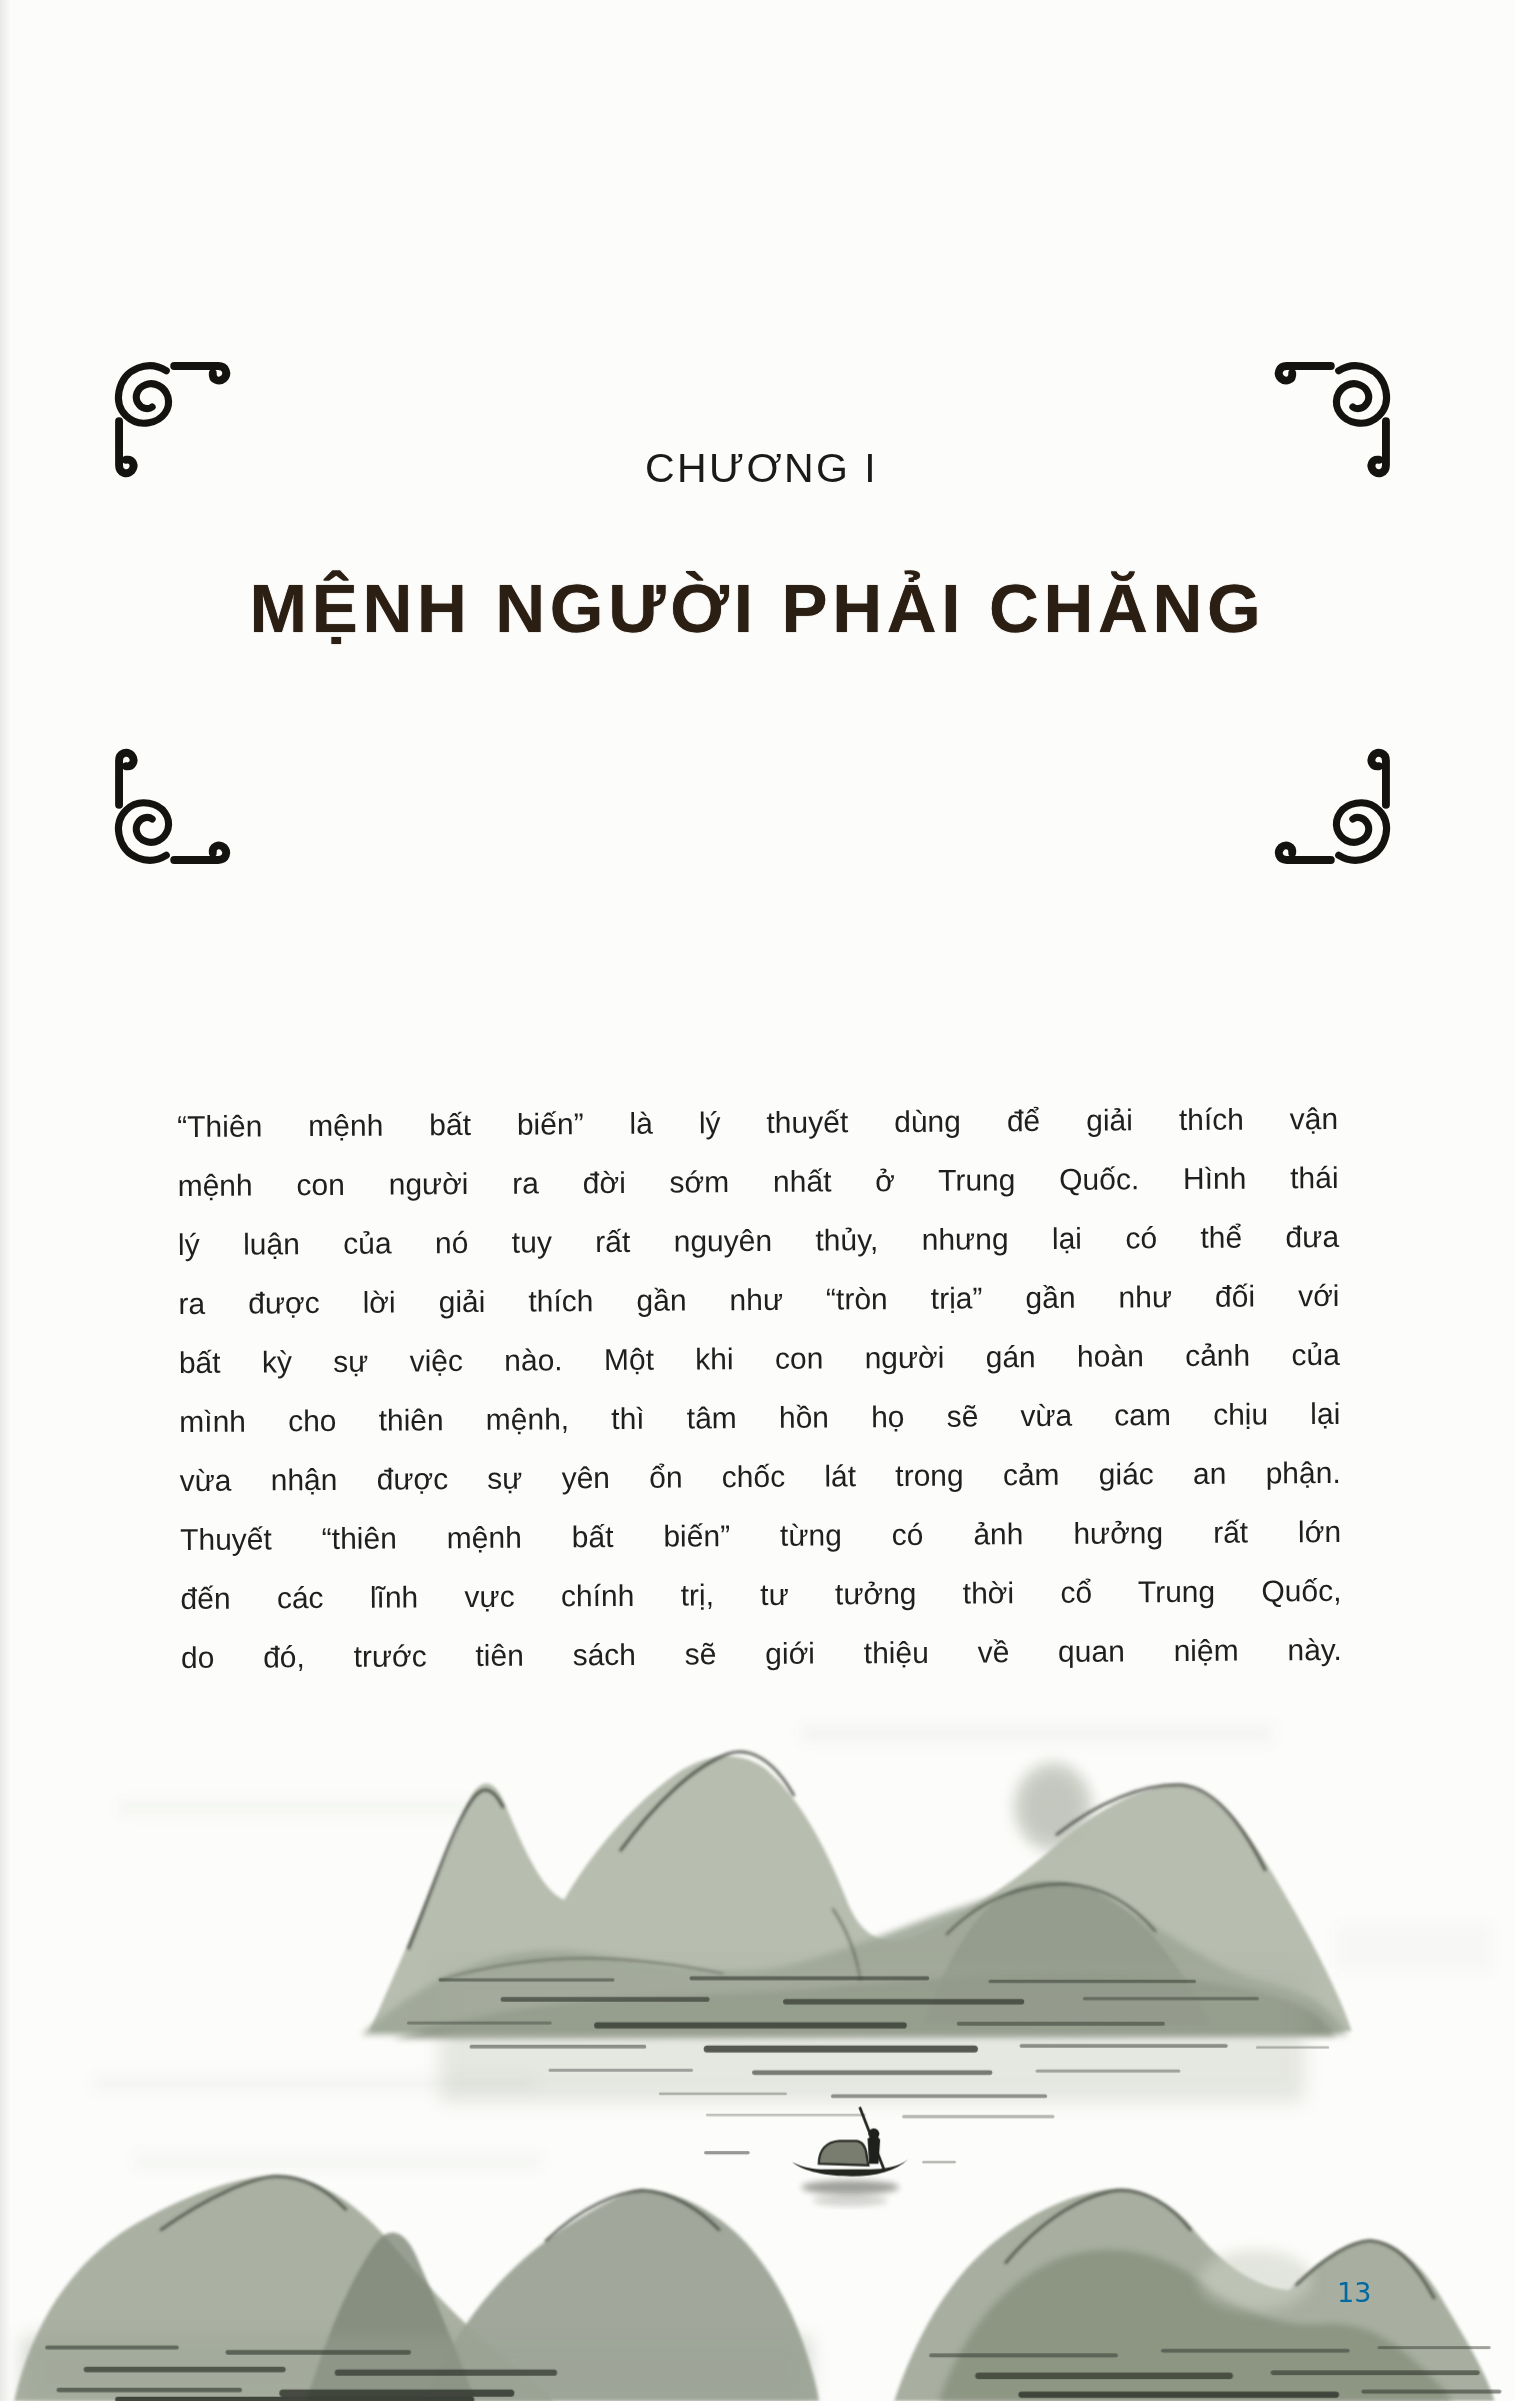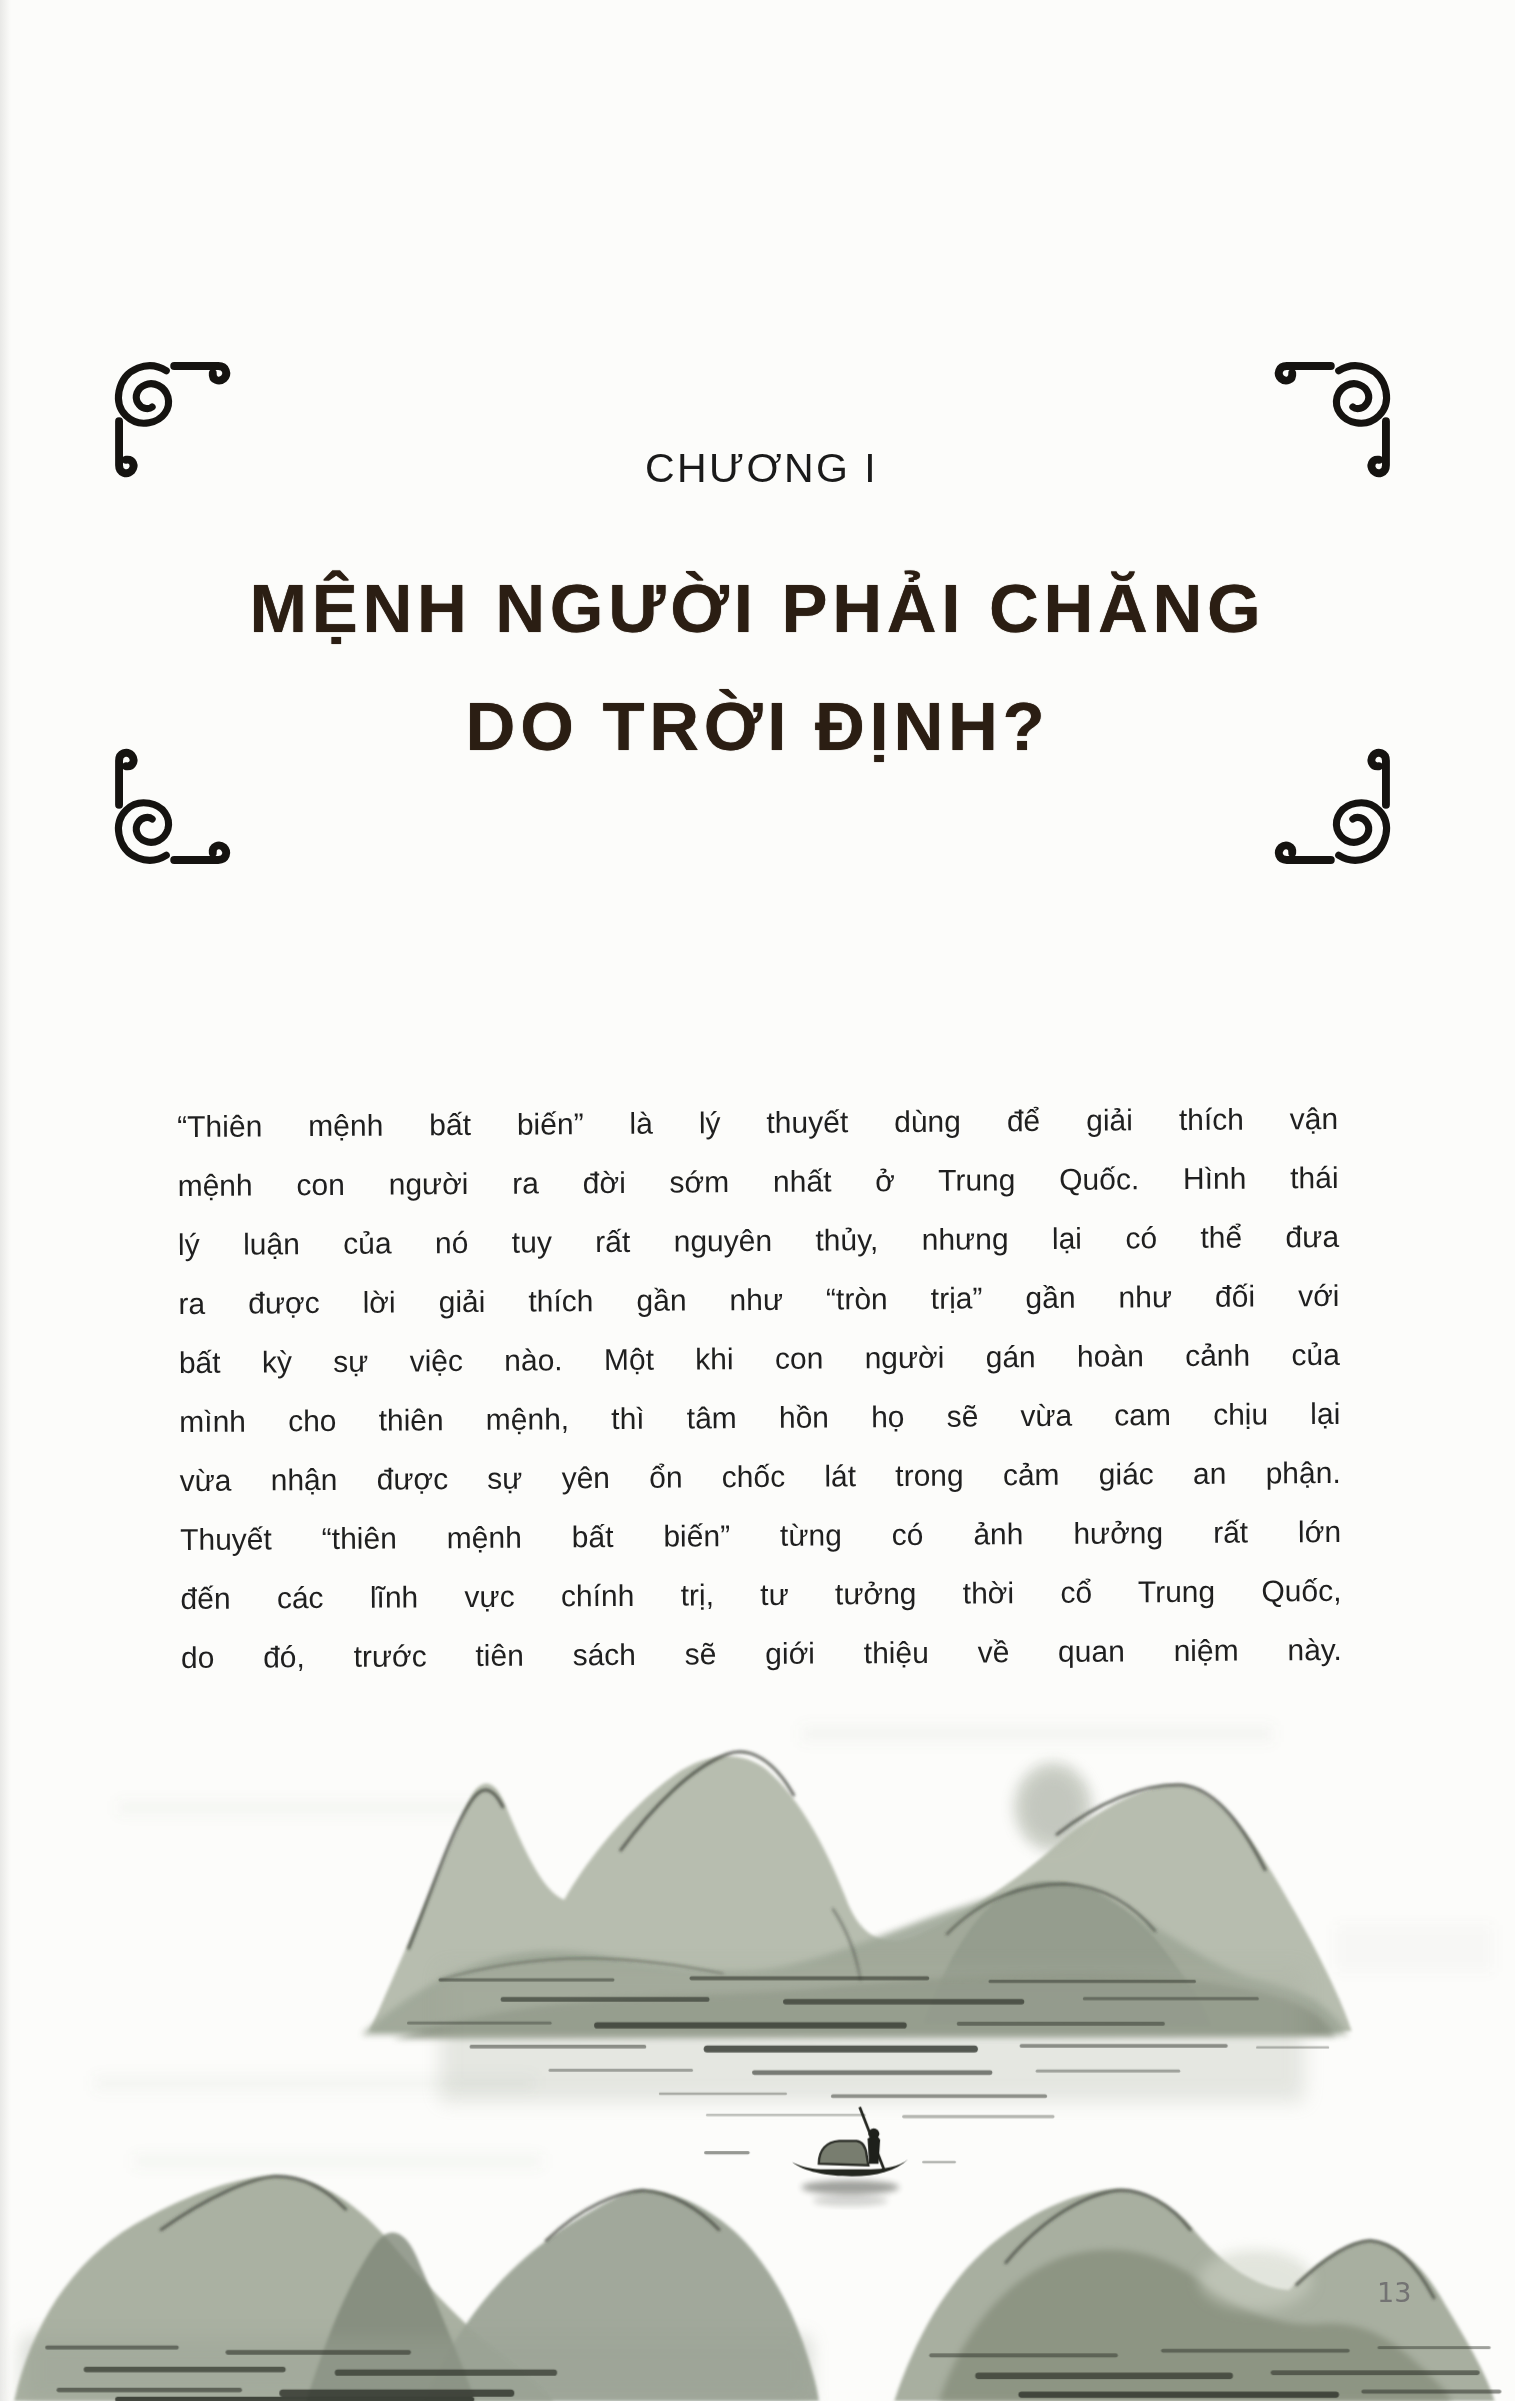--- a/index.html
+++ b/index.html
@@ -47,23 +47,22 @@
     transform-origin:left top;
   }
   .paragraph .line{
     text-align:justify;
     text-align-last:justify;
     white-space:normal;
   }
   .illustration{position:absolute;left:0;top:1689px;width:1515px;height:712px;}
   .page-number{
     position:absolute;left:1337px;top:2277px;
-    font-size:27px;color:#737373;z-index:5;
+    font-size:27px;color:#0369a1;z-index:5;
     font-family:"DejaVu Sans", sans-serif;
-    margin-left:40px;
   }
 </style>
 </head>
 <body>
 
 <div id="page">
 
   <div class="ornament orn-tl">
     <svg viewBox="0 0 165 160" fill="none" stroke="#151310" stroke-linecap="round">
       <path d="M74,20 C52,6 20,16 14,46 C9,72 30,90 52,86 C70,83 80,68 76,53 C72,40 58,33 47,38 C37,42 33,53 38,61 C42,68 51,70 56,66" stroke-width="9"></path>
@@ -90,21 +89,20 @@
       <path d="M74,20 C52,6 20,16 14,46 C9,72 30,90 52,86 C70,83 80,68 76,53 C72,40 58,33 47,38 C37,42 33,53 38,61 C42,68 51,70 56,66" stroke-width="9"></path>
       <path d="M84,14 H140 C150,14 153,24 147,30 C141,35 132,32 133,23" stroke-width="10"></path>
       <path d="M14,84 V140 C14,150 24,153 30,147 C35,141 32,132 23,133" stroke-width="10"></path>
     </svg>
   </div>
 
   <div class="chapter-label">CHƯƠNG I</div>
 
   <div class="book-title">
     <div>MỆNH NGƯỜI PHẢI CHĂNG</div>
-    <div>DO TRỜI ĐỊNH?</div>
   </div>
 
   <div class="paragraph">
     <div class="line">“Thiên mệnh bất biến” là lý thuyết dùng để giải thích vận</div>
     <div class="line">mệnh con người ra đời sớm nhất ở Trung Quốc. Hình thái</div>
     <div class="line">lý luận của nó tuy rất nguyên thủy, nhưng lại có thể đưa</div>
     <div class="line">ra được lời giải thích gần như “tròn trịa” gần như đối với</div>
     <div class="line">bất kỳ sự việc nào. Một khi con người gán hoàn cảnh của</div>
     <div class="line">mình cho thiên mệnh, thì tâm hồn họ sẽ vừa cam chịu lại</div>
     <div class="line">vừa nhận được sự yên ổn chốc lát trong cảm giác an phận.</div>

